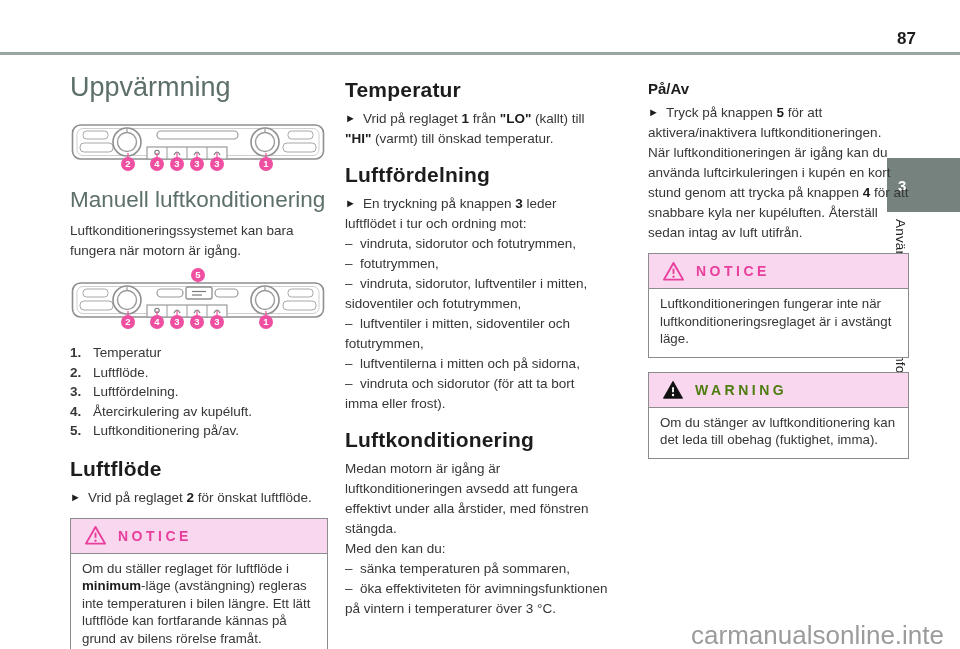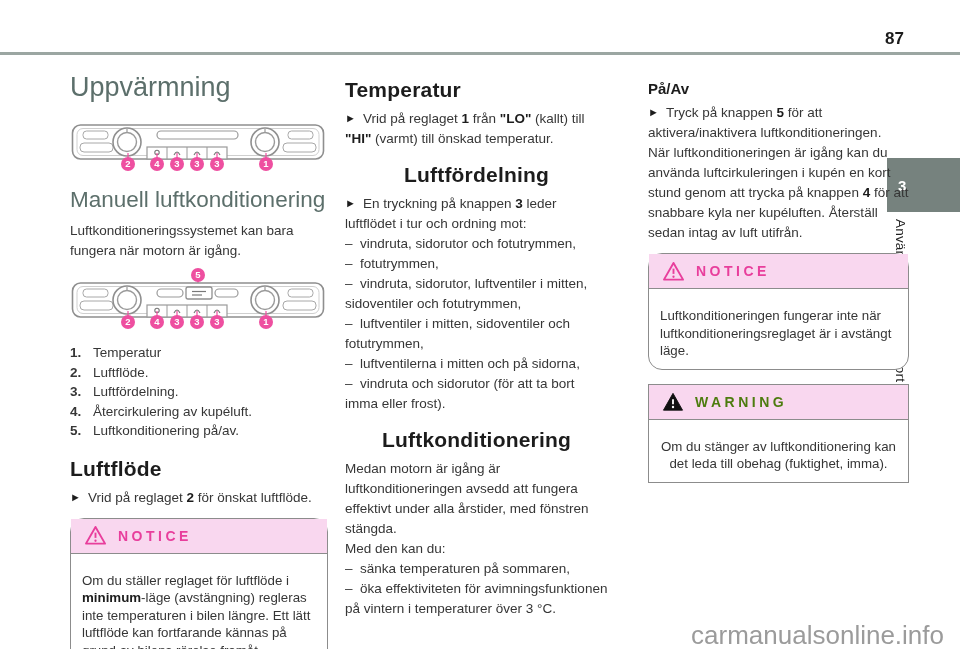--- a/index.html
+++ b/index.html
@@ -9,21 +9,21 @@
     font-family:"Liberation Sans", sans-serif;
     color:#363636;
     position:relative;
     overflow:hidden;
     -webkit-font-smoothing:antialiased;
   }
   .page{position:absolute;inset:0;}
 
   
   .pagenum{
-    position:absolute;top:29px;right:56px;
+    position:absolute;top:29px;right:44px;
     font-size:17px;font-weight:bold;color:#1c1c1c;
   }
   .toprule{
     position:absolute;top:52px;left:0;width:960px;height:3px;
     background:#9ba6a2;
   }
 
   
   .chapter-tab{
     position:absolute;left:887px;top:158px;width:73px;height:54px;
@@ -53,41 +53,41 @@
   .p{font-size:13.5px;line-height:20px;margin:0 0 0 0;}
   .dash-item{font-size:13.5px;line-height:20px;white-space:pre-wrap;}
   .arrow{font-size:11px;color:#1c1c1c;margin-right:7px;position:relative;top:-1px;}
   b{color:#1c1c1c;}
 
   .num-list{margin:12px 0 0 0;}
   .num-row{font-size:13.5px;line-height:19.5px;display:flex;}
   .li-num{font-weight:bold;width:23px;flex:0 0 23px;}
 
   .mt6{margin-top:6px;}
-  .mt10{margin-top:10px;border-radius:14px;}
-  .mt14{margin-top:14px;text-align:center;}
+  .mt10{margin-top:10px;}
+  .mt14{margin-top:14px;}
   .mt16{margin-top:16px;}
 
   
   .alert{
     border:1px solid #8c8c8c;
     background:#fff;
   }
   .alert-head{
     display:flex;align-items:center;
     background:#f9d7ef;
     height:34px;
     padding-left:13px;gap:11px;
     border-bottom:1px solid #8c8c8c;
   }
   .alert-title{font-size:14px;font-weight:bold;letter-spacing:3.5px;}
   .notice-title{color:#e83e9c;}
   .warning-title{color:#4d7c0f;}
   .alert-body{
-    padding:18px 11px 9px 11px;
+    padding:6px 11px 9px 11px;
     font-size:13.3px;line-height:17.5px;
   }
   .panel-svg{display:block;}
 </style>
 </head>
 <body>
 
 <div class="page">
 
   <div class="pagenum">87</div>
@@ -301,14 +301,14 @@
           <path d="M12 1.5 L22.5 20 H1.5 Z" fill="#111111" stroke="#111111" stroke-linejoin="round"></path>
           <line x1="12" y1="8" x2="12" y2="13.5" stroke="#ffffff" stroke-width="2"></line>
           <circle cx="12" cy="16.5" r="1.3" fill="#ffffff"></circle>
         </svg>
         <span class="alert-title warning-title">WARNING</span>
       </div>
       <div class="alert-body">Om du stänger av luftkonditionering kan det leda till obehag (fuktighet, imma).</div>
     </div>
   </div>
 
-  <div style="position:absolute;right:16px;bottom:1px;font-size:26px;color:#9b9b9b;line-height:1;">carmanualsonline.info</div>
+  <div style="position:absolute;right:16px;bottom:1px;font-size:26px;color:#9b9b9b;line-height:1;">carmanualsonline.inte</div>
 </div>
 
 </body></html>

